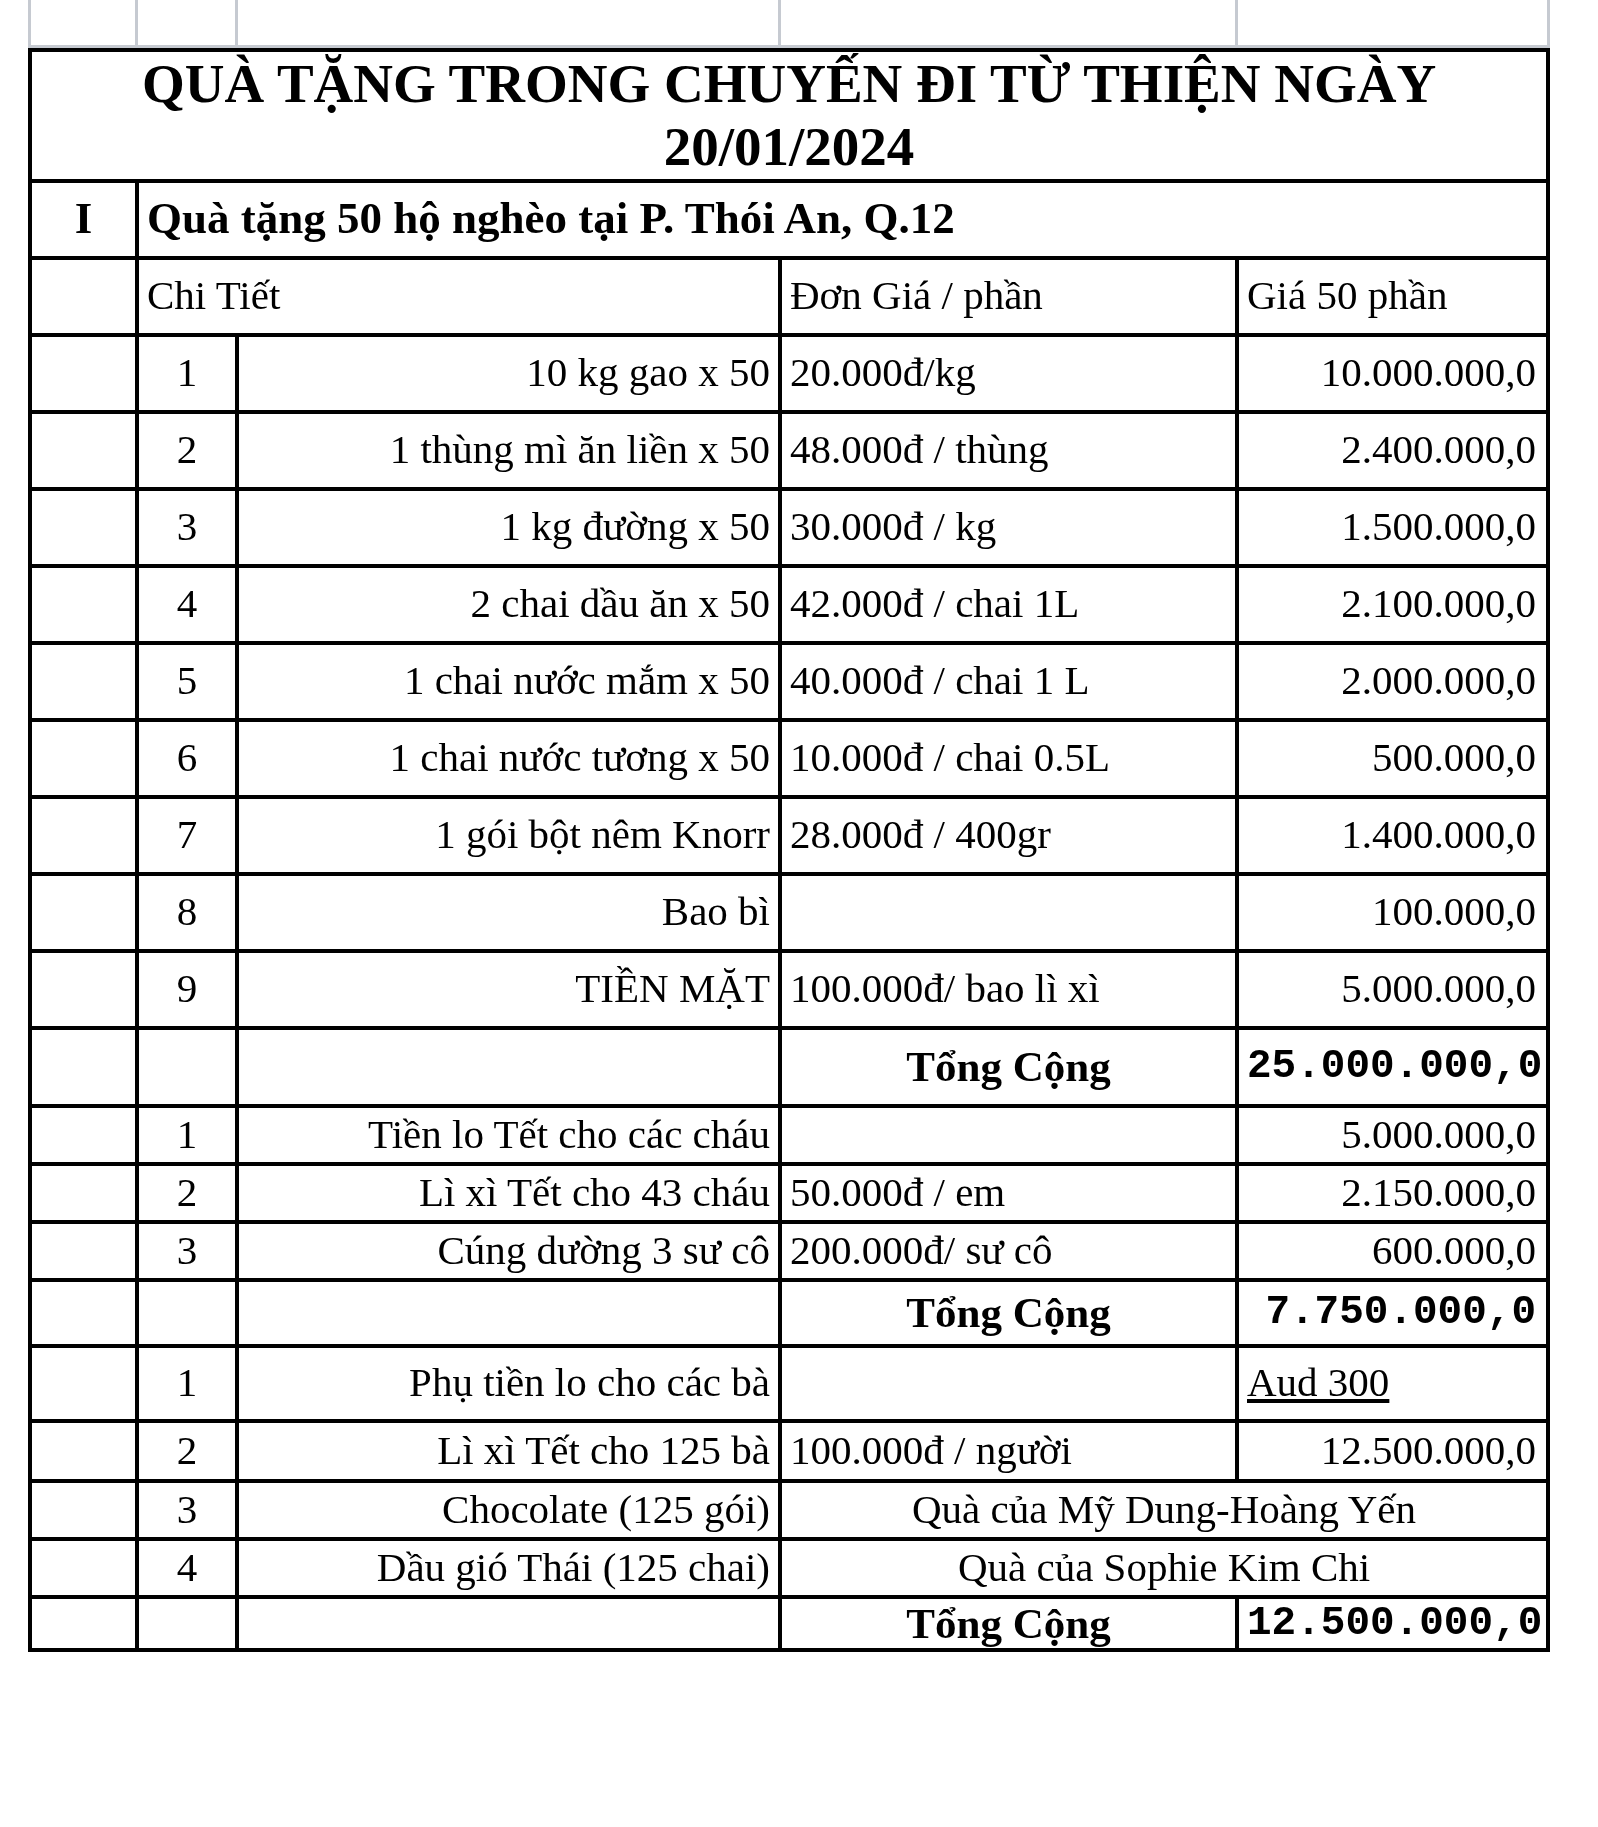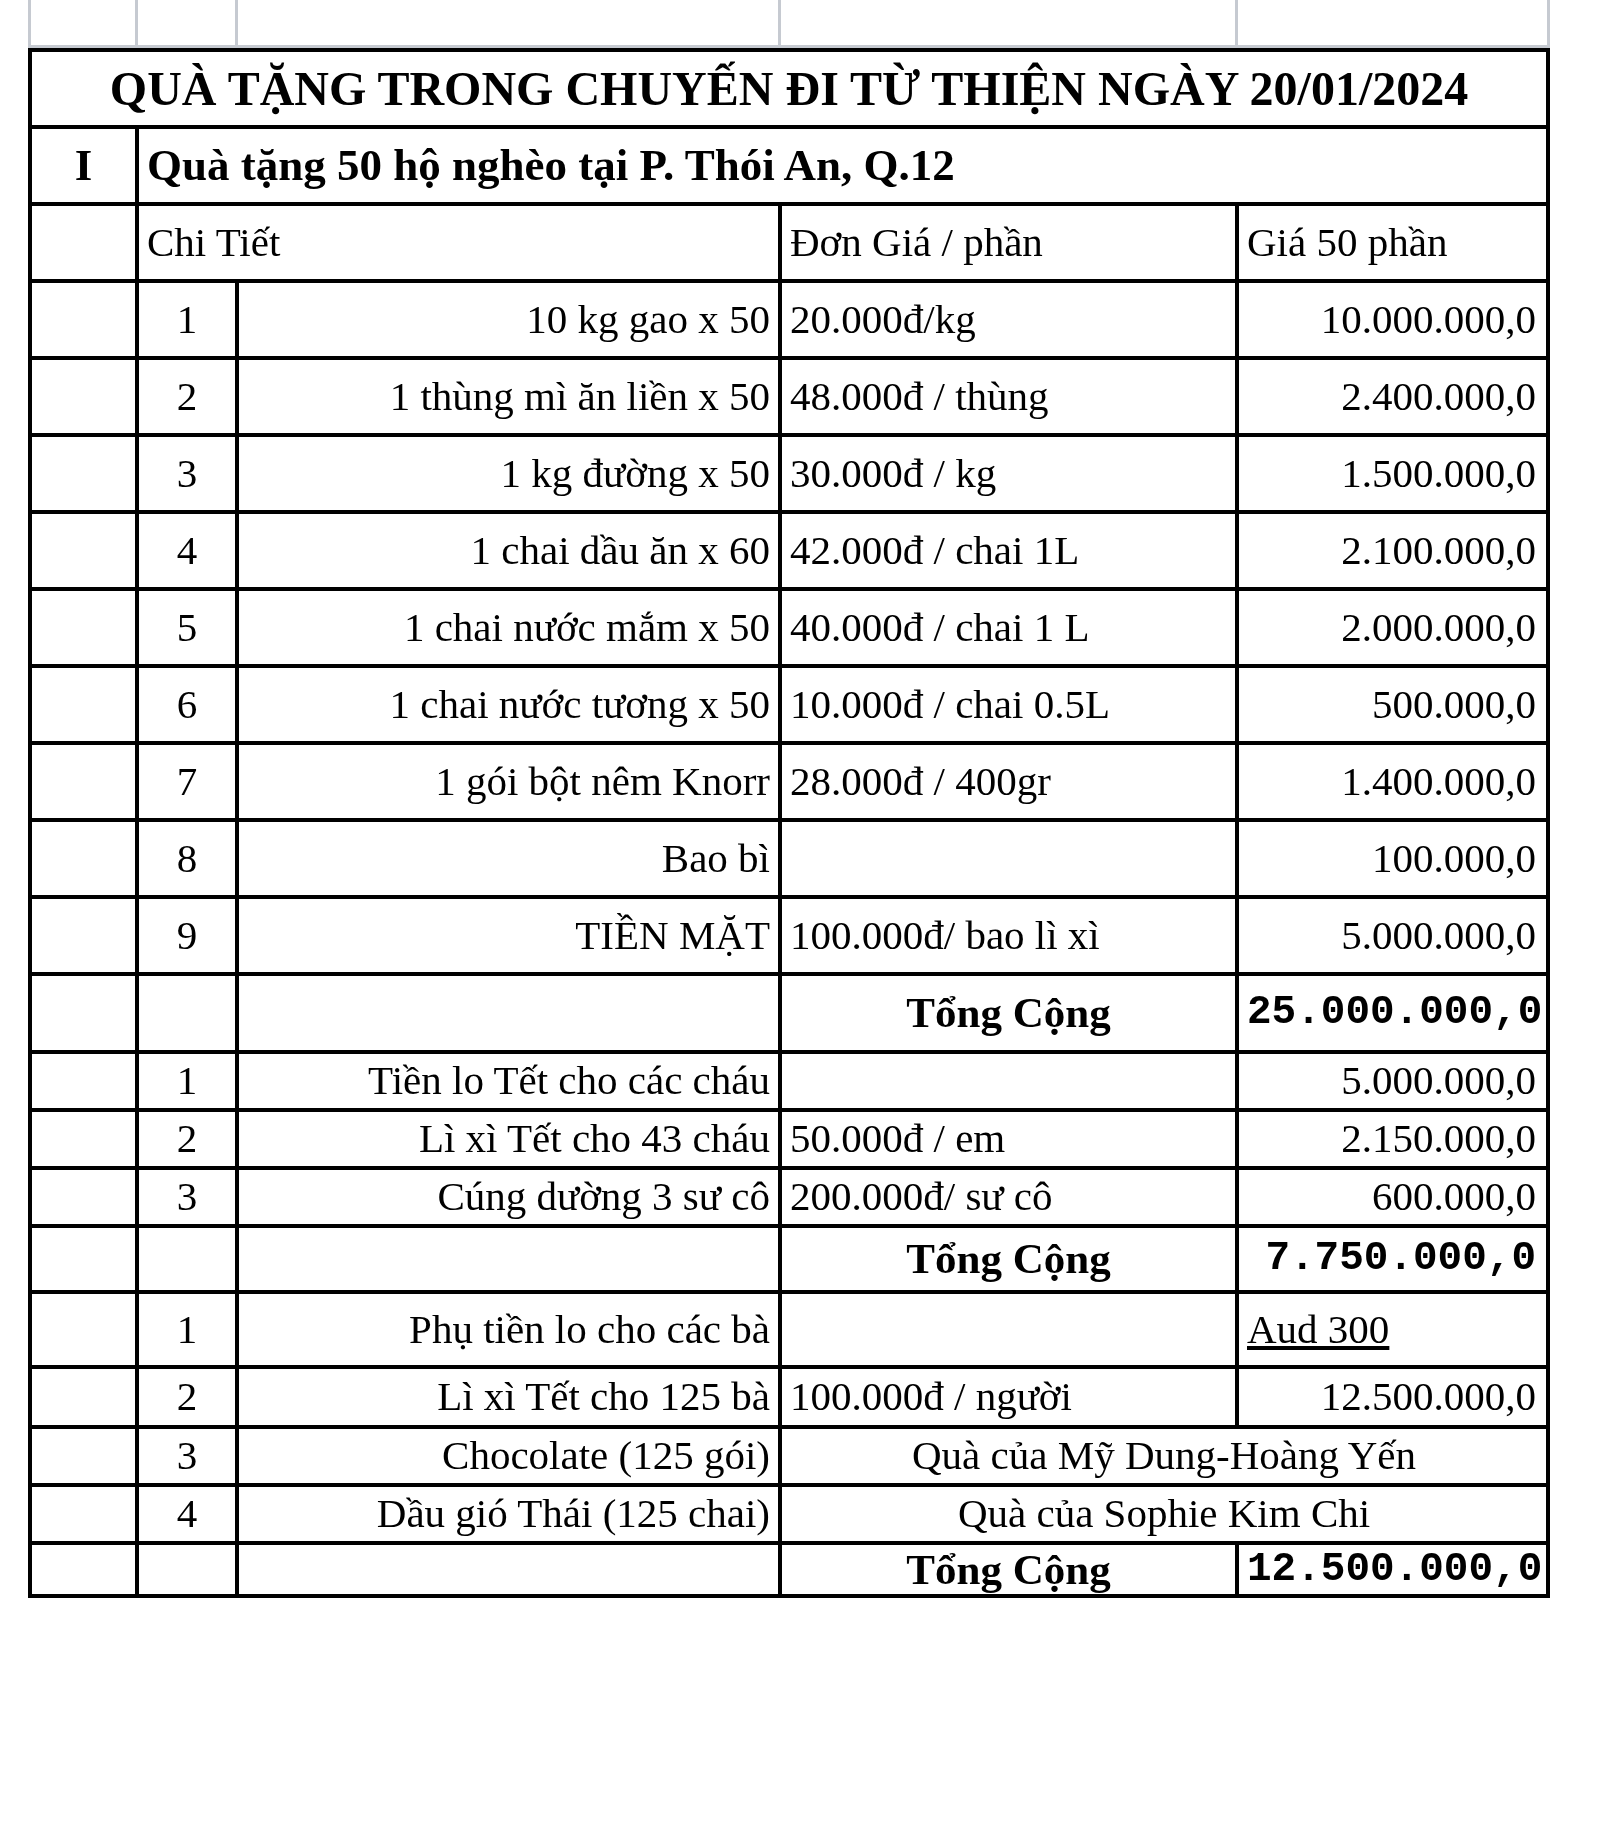--- a/index.html
+++ b/index.html
@@ -9,21 +9,21 @@
   
   .sheet-top{position:absolute;left:0;top:0;width:1598px;height:50px;}
   .gv{position:absolute;top:0;width:3px;height:47px;background:#c6cad1;}
   .gh{position:absolute;left:28px;top:45px;width:1522px;height:3px;background:#c6cad1;}
 
   table.main{position:absolute;left:28px;top:48px;width:1518px;
              border-collapse:collapse;table-layout:fixed;}
   td{border:4px solid #000;padding:0 8px;font-size:41px;line-height:1.15;
      overflow:hidden;vertical-align:middle;}
 
-  .title-cell{font-weight:bold;font-size:48px;text-align:center;padding:0;}
+  .title-cell{font-weight:bold;font-size:55px;text-align:center;padding:0;}
   .sec-head{font-weight:bold;font-size:45px;text-align:left;position:relative;}
   .roman{font-weight:bold;font-size:45px;text-align:center;}
   .colhdr{text-align:left;}
   .num{text-align:center;}
   .item{text-align:right;white-space:pre-wrap;}
   .unit{text-align:left;}
   .amt{text-align:right;padding-right:10px;}
   .amt-left{text-align:left;text-decoration:underline;}
   .total-label{font-weight:bold;font-size:43px;text-align:center;}
   .total-amt{font-weight:bold;text-align:right;padding-right:10px;font-family:Liberation Mono, monospace;}
@@ -90,21 +90,21 @@
   <tr style="height:77px">
     <td></td>
     <td class="num">3</td>
     <td class="item">1 kg đường x 50</td>
     <td class="unit">30.000đ / kg</td>
     <td class="amt">1.500.000,0</td>
   </tr>
   <tr style="height:77px">
     <td></td>
     <td class="num">4</td>
-    <td class="item">1 chai dầu ăn x 60</td>
+    <td class="item">2 chai dầu ăn x 50</td>
     <td class="unit">42.000đ / chai 1L</td>
     <td class="amt">2.100.000,0</td>
   </tr>
   <tr style="height:77px">
     <td></td>
     <td class="num">5</td>
     <td class="item">1 chai nước mắm x 50</td>
     <td class="unit">40.000đ / chai 1 L</td>
     <td class="amt">2.000.000,0</td>
   </tr>

